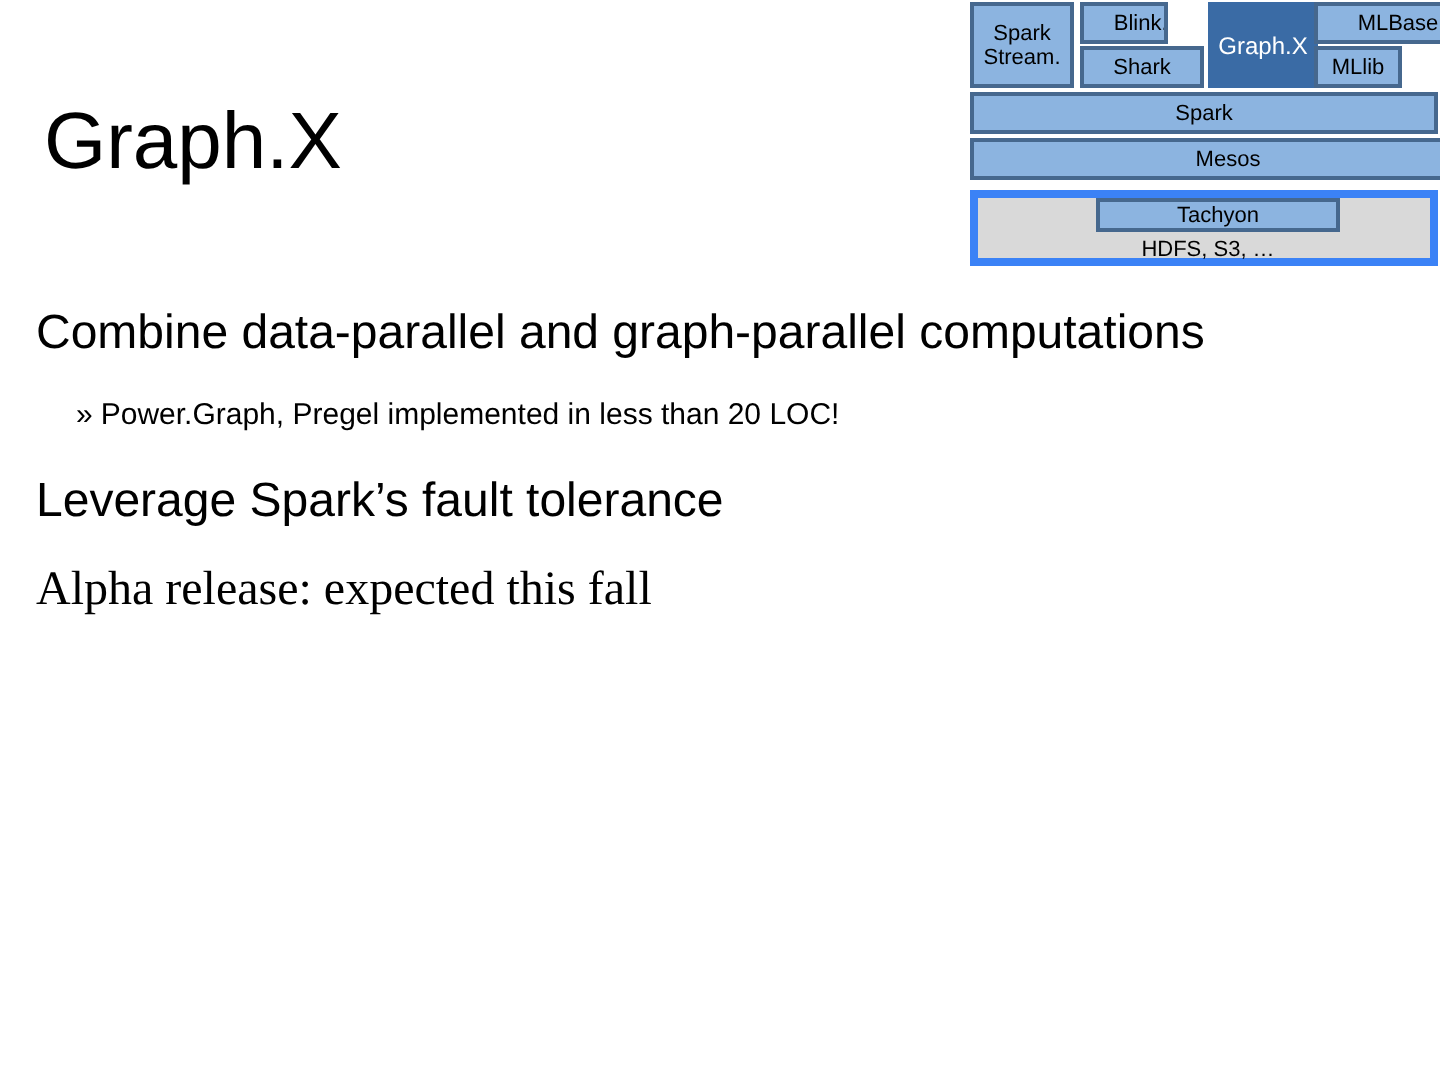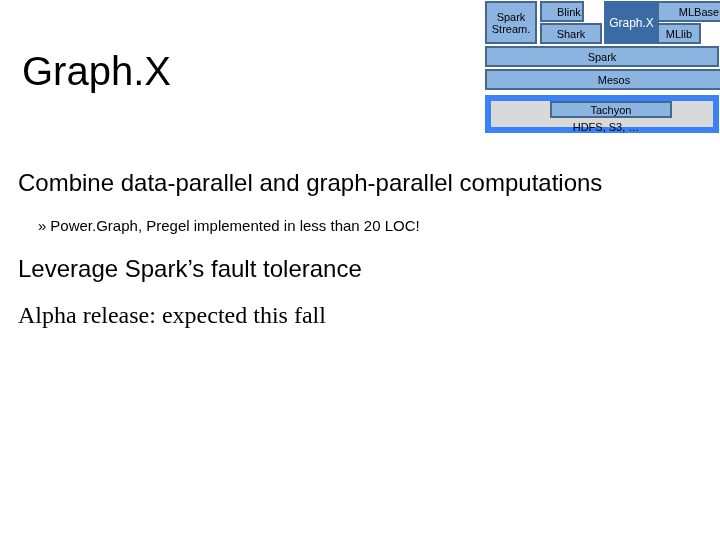--- a/index.html
+++ b/index.html
@@ -122,21 +122,21 @@
     font-size: 11px;
     line-height: 12px;
     color: #000000;
   }
 
   
   #tier-storage {
     left: 0px; top: 95px;
     width: 234px; height: 38px;
     background: #d9d9d9;
-    border: 6px solid #3b82f6;
+    border: 4px solid #3b82f6;
   }
   #box-tachyon {
     position: absolute;
     left: 59px; top: 0px;
     width: 122px; height: 17px;
     box-sizing: border-box;
     border: 2px solid #46688e;
     background: #8cb4e0;
     display: flex;
     align-items: center;
@@ -159,21 +159,20 @@
 
   
   #bullets {
     position: absolute;
     left: 18px;
     top: 152px;
     width: 690px;
   }
   .bullet {
     color: #000000;
-    margin-top: 16px;
   }
   .bullet.lvl1 {
     font-size: 24px;
     line-height: 30px;
     margin-bottom: 14px;
   }
   .bullet.lvl2 {
     font-size: 15px;
     line-height: 24px;
     margin-left: 20px;

